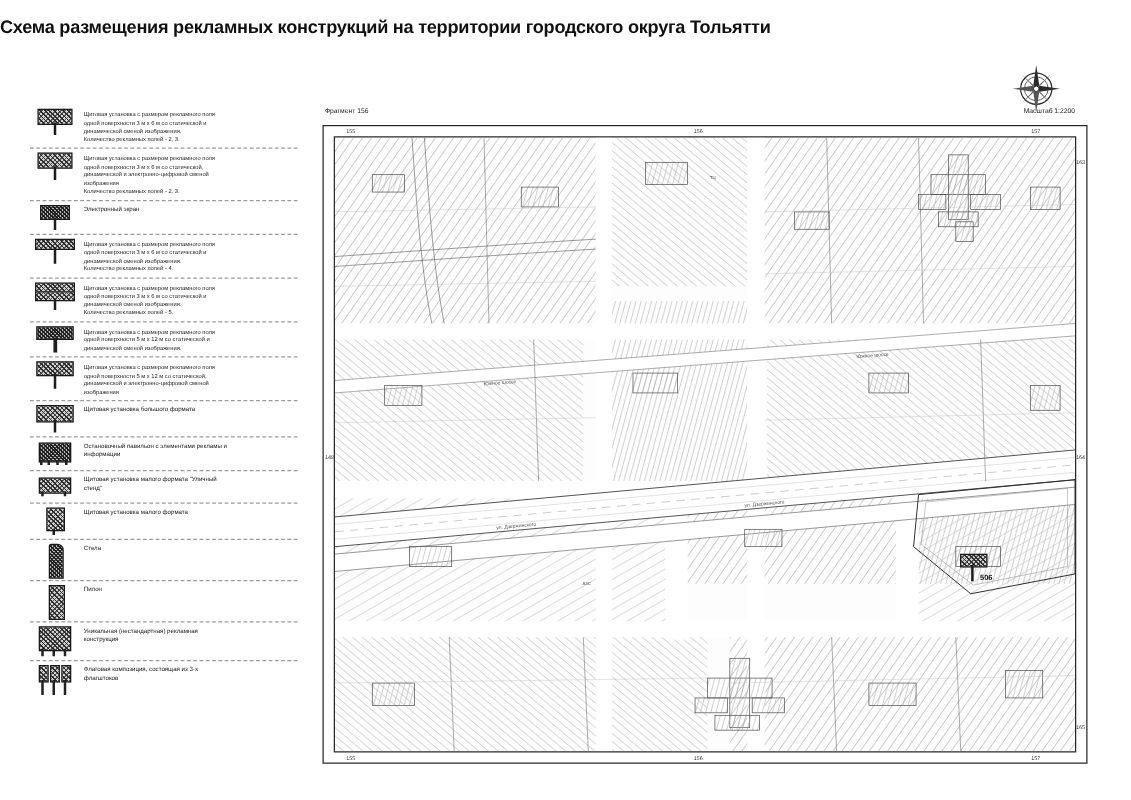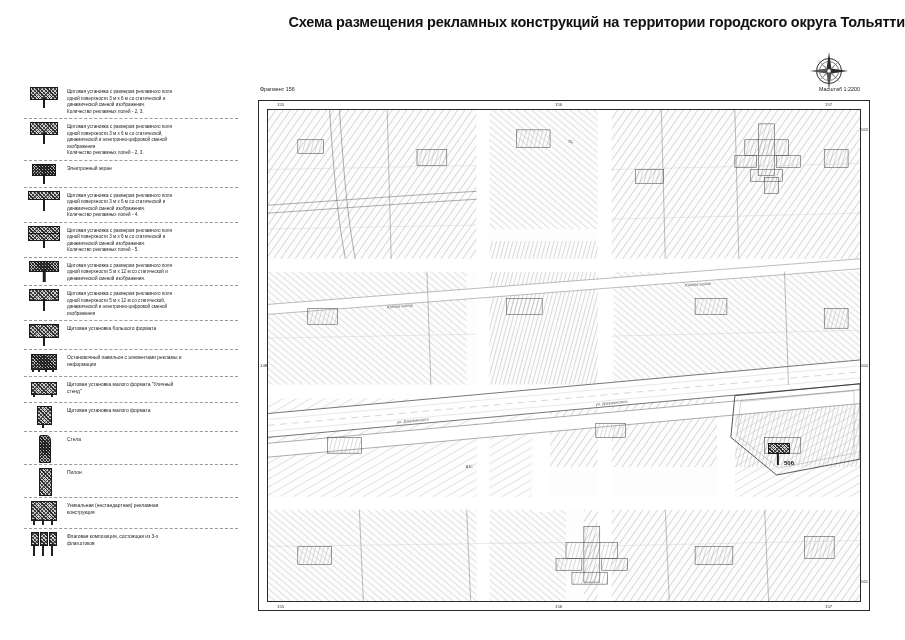--- a/index.html
+++ b/index.html
@@ -2,21 +2,21 @@
 <html><head>
 <meta charset="utf-8">
 <style>
   html,body{margin:0;padding:0;background:#fff;}
   body{width:905px;height:640px;font-family:"Liberation Sans",sans-serif;color:#000;overflow:hidden;position:relative;}
 
   #page{position:absolute;left:0;top:0;width:905px;height:640px;background:#ffffff;}
 
   
   .title{
-    position:absolute;left:0;top:14px;width:905px;text-align:right;
+    position:absolute;left:0;top:14px;width:905px;text-align:left;
     font-size:14.5px;font-weight:bold;letter-spacing:-0.2px;
     font-family:"Liberation Sans",sans-serif;color:#111;
   }
 
   
   .compass{position:absolute;left:806px;top:48px;width:46px;height:46px;}
   .compass svg{display:block;}
 
   
   .legend{position:absolute;left:24px;top:84px;width:214px;}

